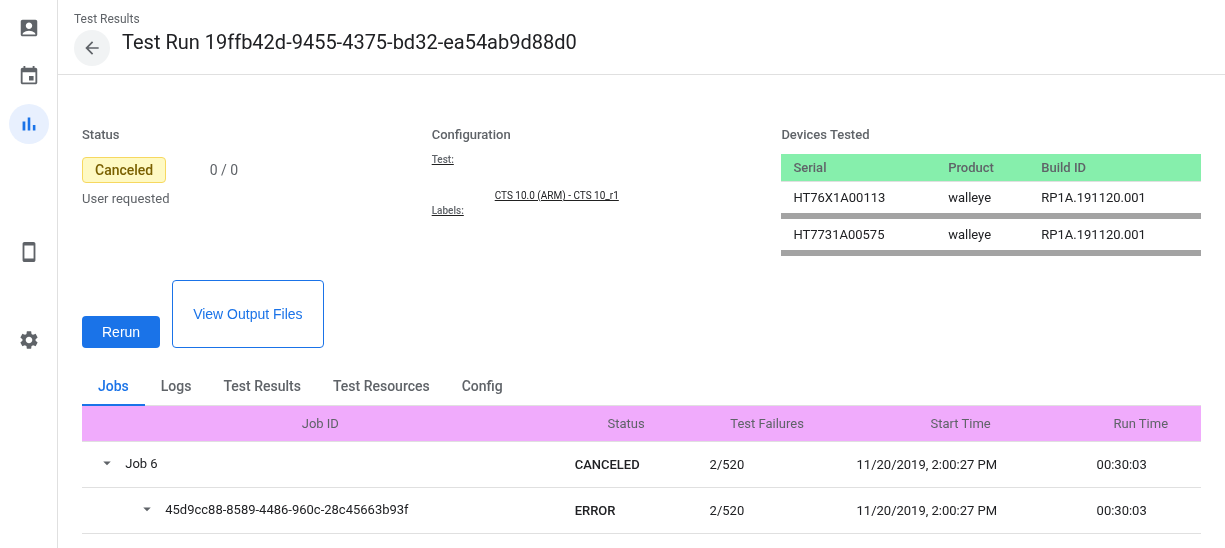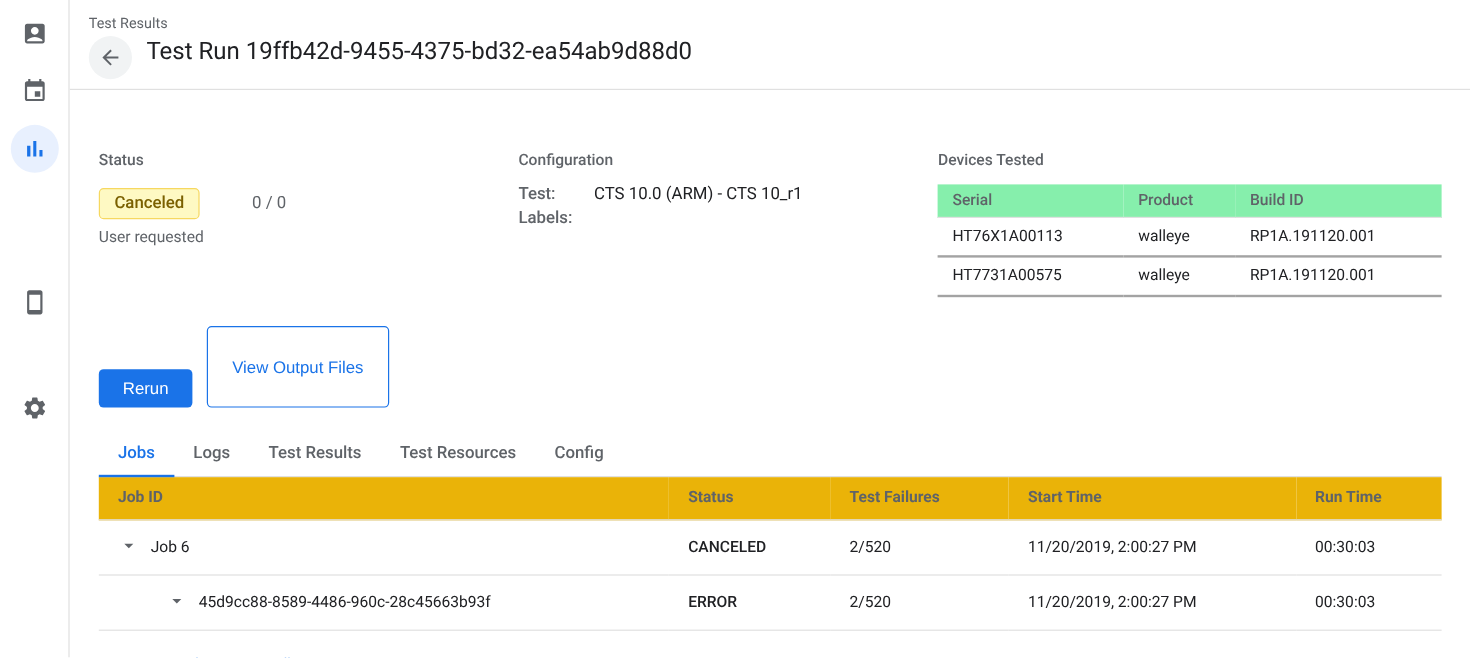--- a/index.html
+++ b/index.html
@@ -119,30 +119,32 @@
     .progress-text {
       font-size: 14px;
       color: #5f6368;
       margin-top: 8px;
     }
 
     
     .config-row {
       display: flex;
       gap: 8px;
-      font-size: 14px;
+      font-size: 10px;
       margin-bottom: 4px;
+      text-decoration: underline;
     }
     .config-key {
       color: #5f6368;
       font-weight: 500;
       min-width: 55px;
     }
     .config-value {
       color: #202124;
+      margin-top: 36px;
     }
 
     
     .devices-block {
       flex: 1.2;
     }
     .devices-table {
       width: 100%;
       border-collapse: collapse;
       font-size: 13px;
@@ -150,21 +152,21 @@
     .devices-table th {
       text-align: left;
       padding: 6px 12px;
       font-weight: 500;
       color: #5f6368;
       background: #86efac;
       border-bottom: 1px solid #e0e0e0;
     }
     .devices-table td {
       padding: 8px 12px;
-      border-bottom: 2px solid #a3a3a3;
+      border-bottom: 6px solid #a3a3a3;
       color: #202124;
     }
 
     
     .action-row {
       display: flex;
       gap: 12px;
       margin-bottom: 20px;
     }
     .btn-primary {
@@ -210,25 +212,25 @@
       border-bottom: 2px solid #1a73e8;
     }
 
     
     .jobs-table {
       width: 100%;
       border-collapse: collapse;
       font-size: 13px;
     }
     .jobs-table th {
-      text-align: left;
+      text-align: center;
       padding: 10px 16px;
-      font-weight: 700;
-      color: #5f6368;
-      background: #eab308;
+      font-weight: 400;
+      color: #5f6368;
+      background: #f0abfc;
       border-bottom: 1px solid #e0e0e0;
     }
     .jobs-table td {
       padding: 12px 16px;
       border-bottom: 1px solid #e0e0e0;
       color: #202124;
     }
     .expand-btn {
       background: none;
       border: none;

